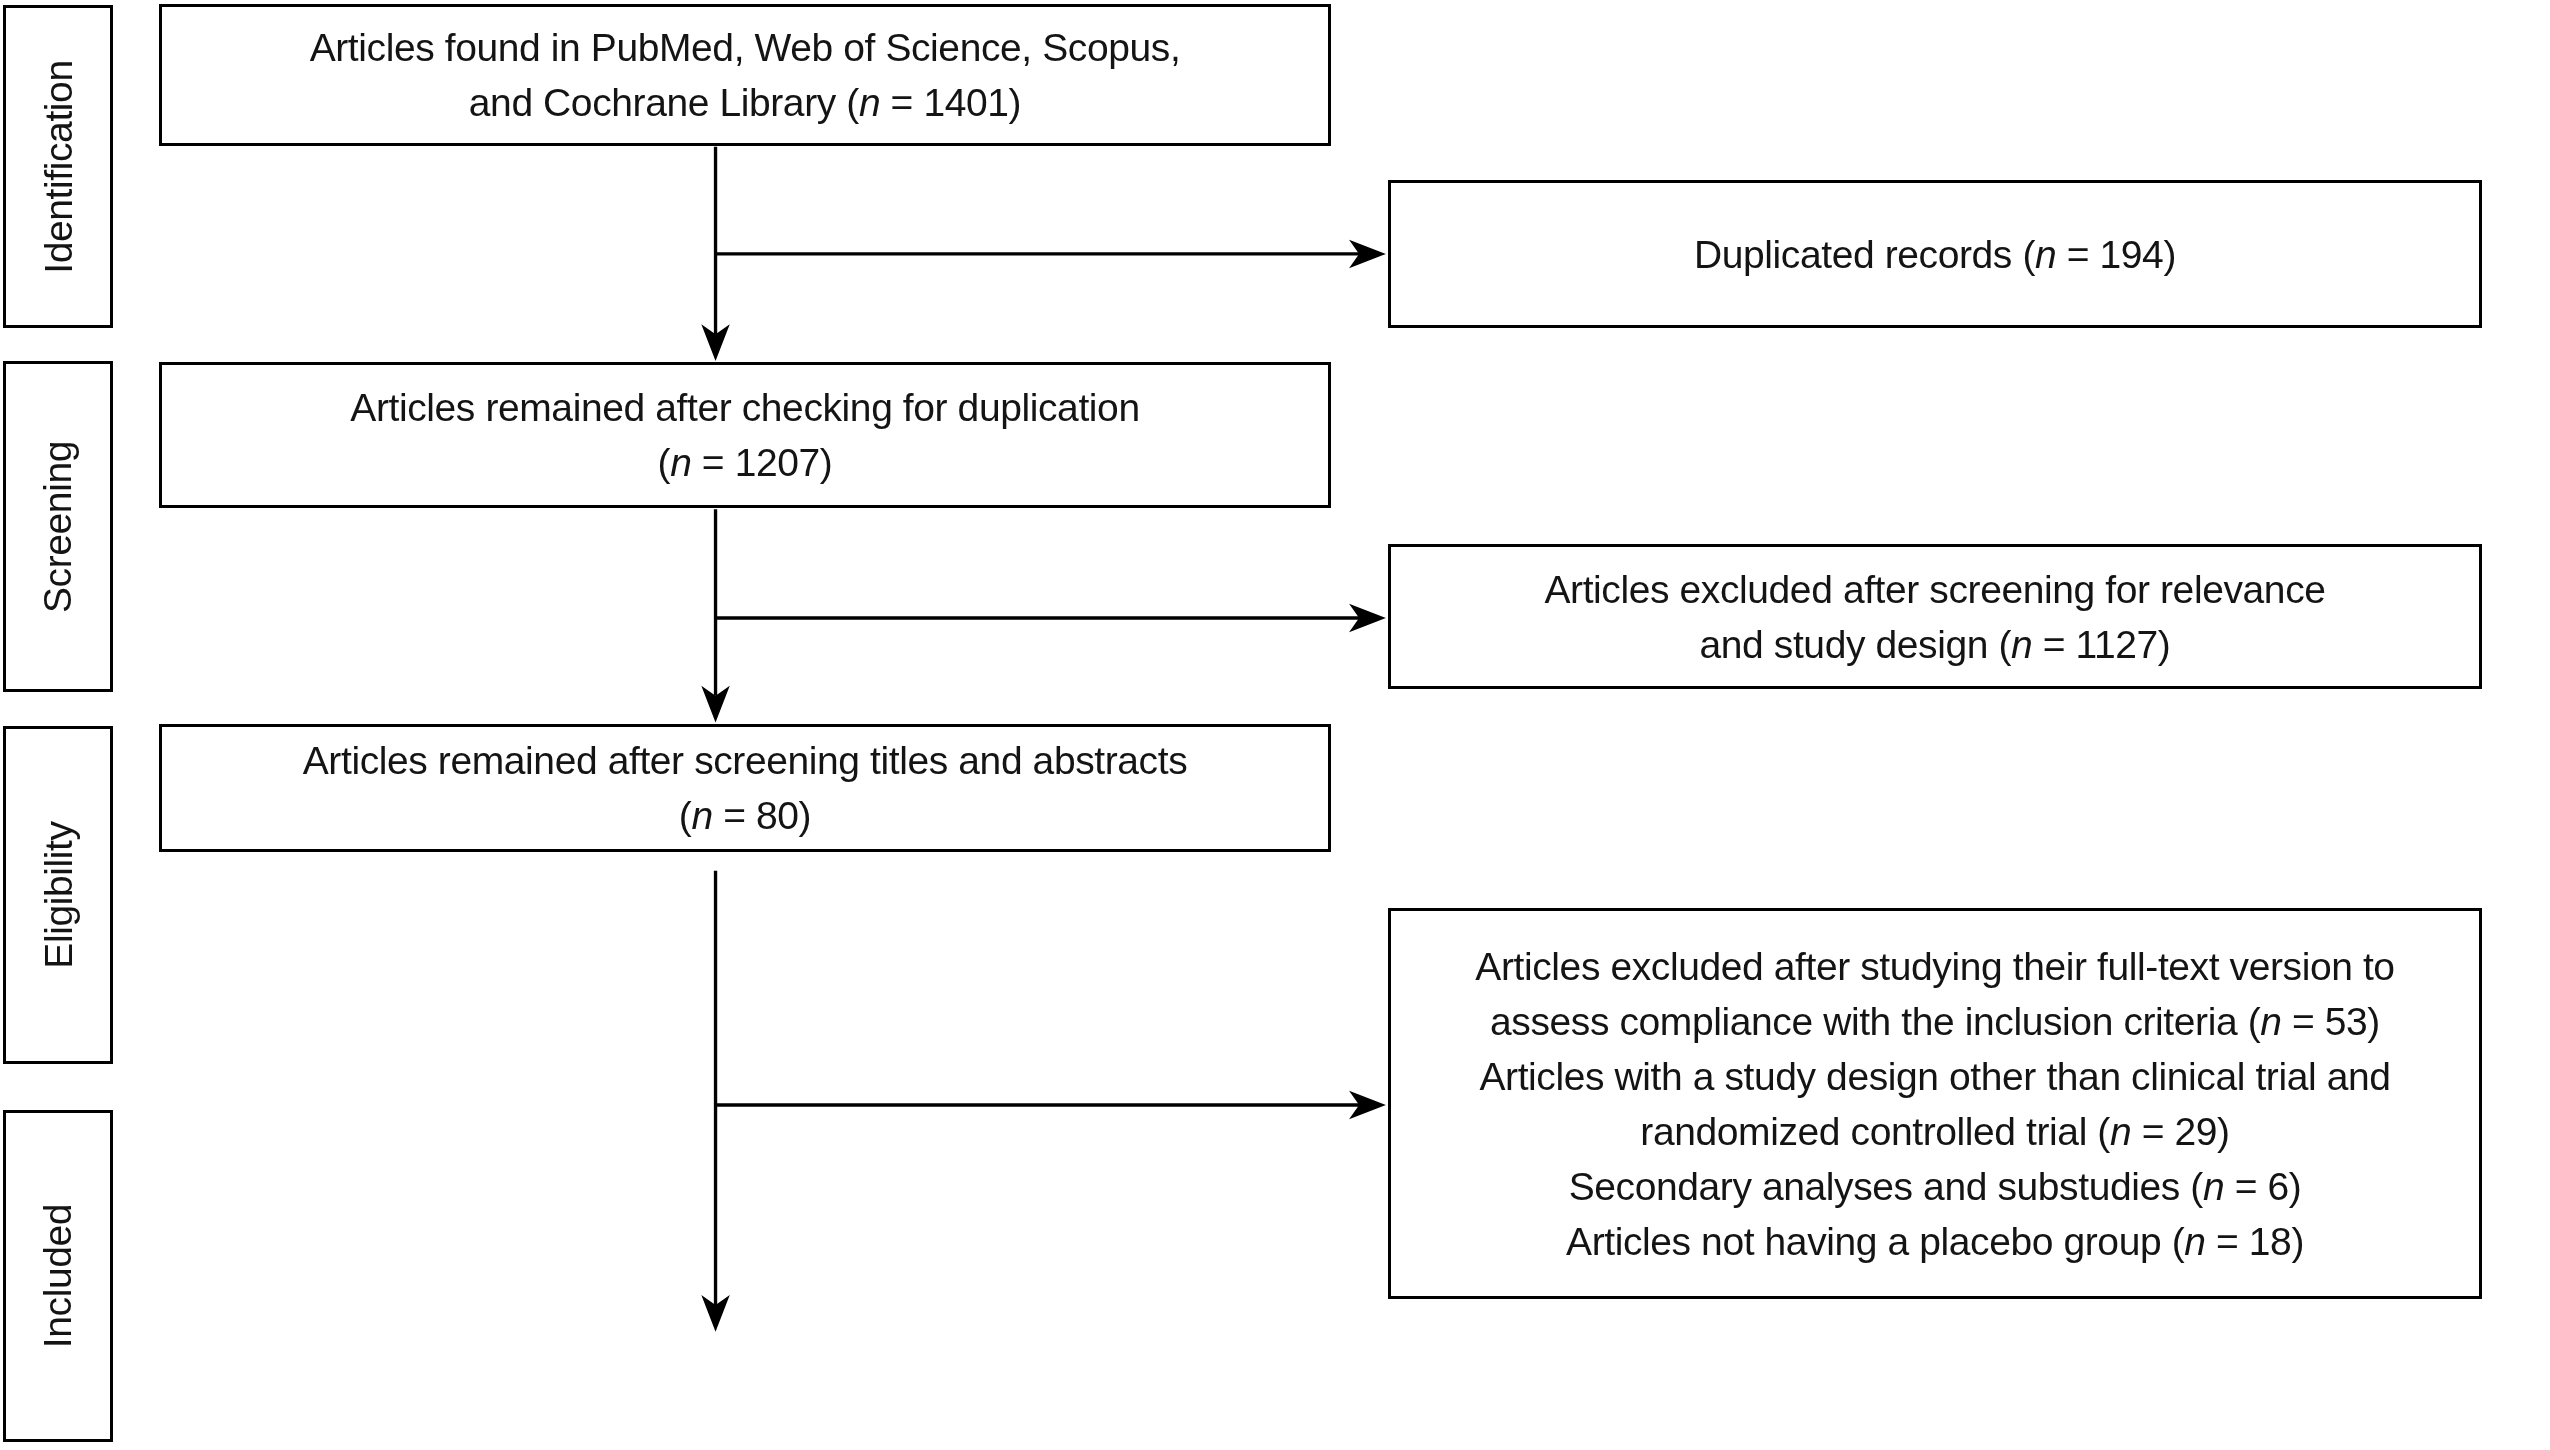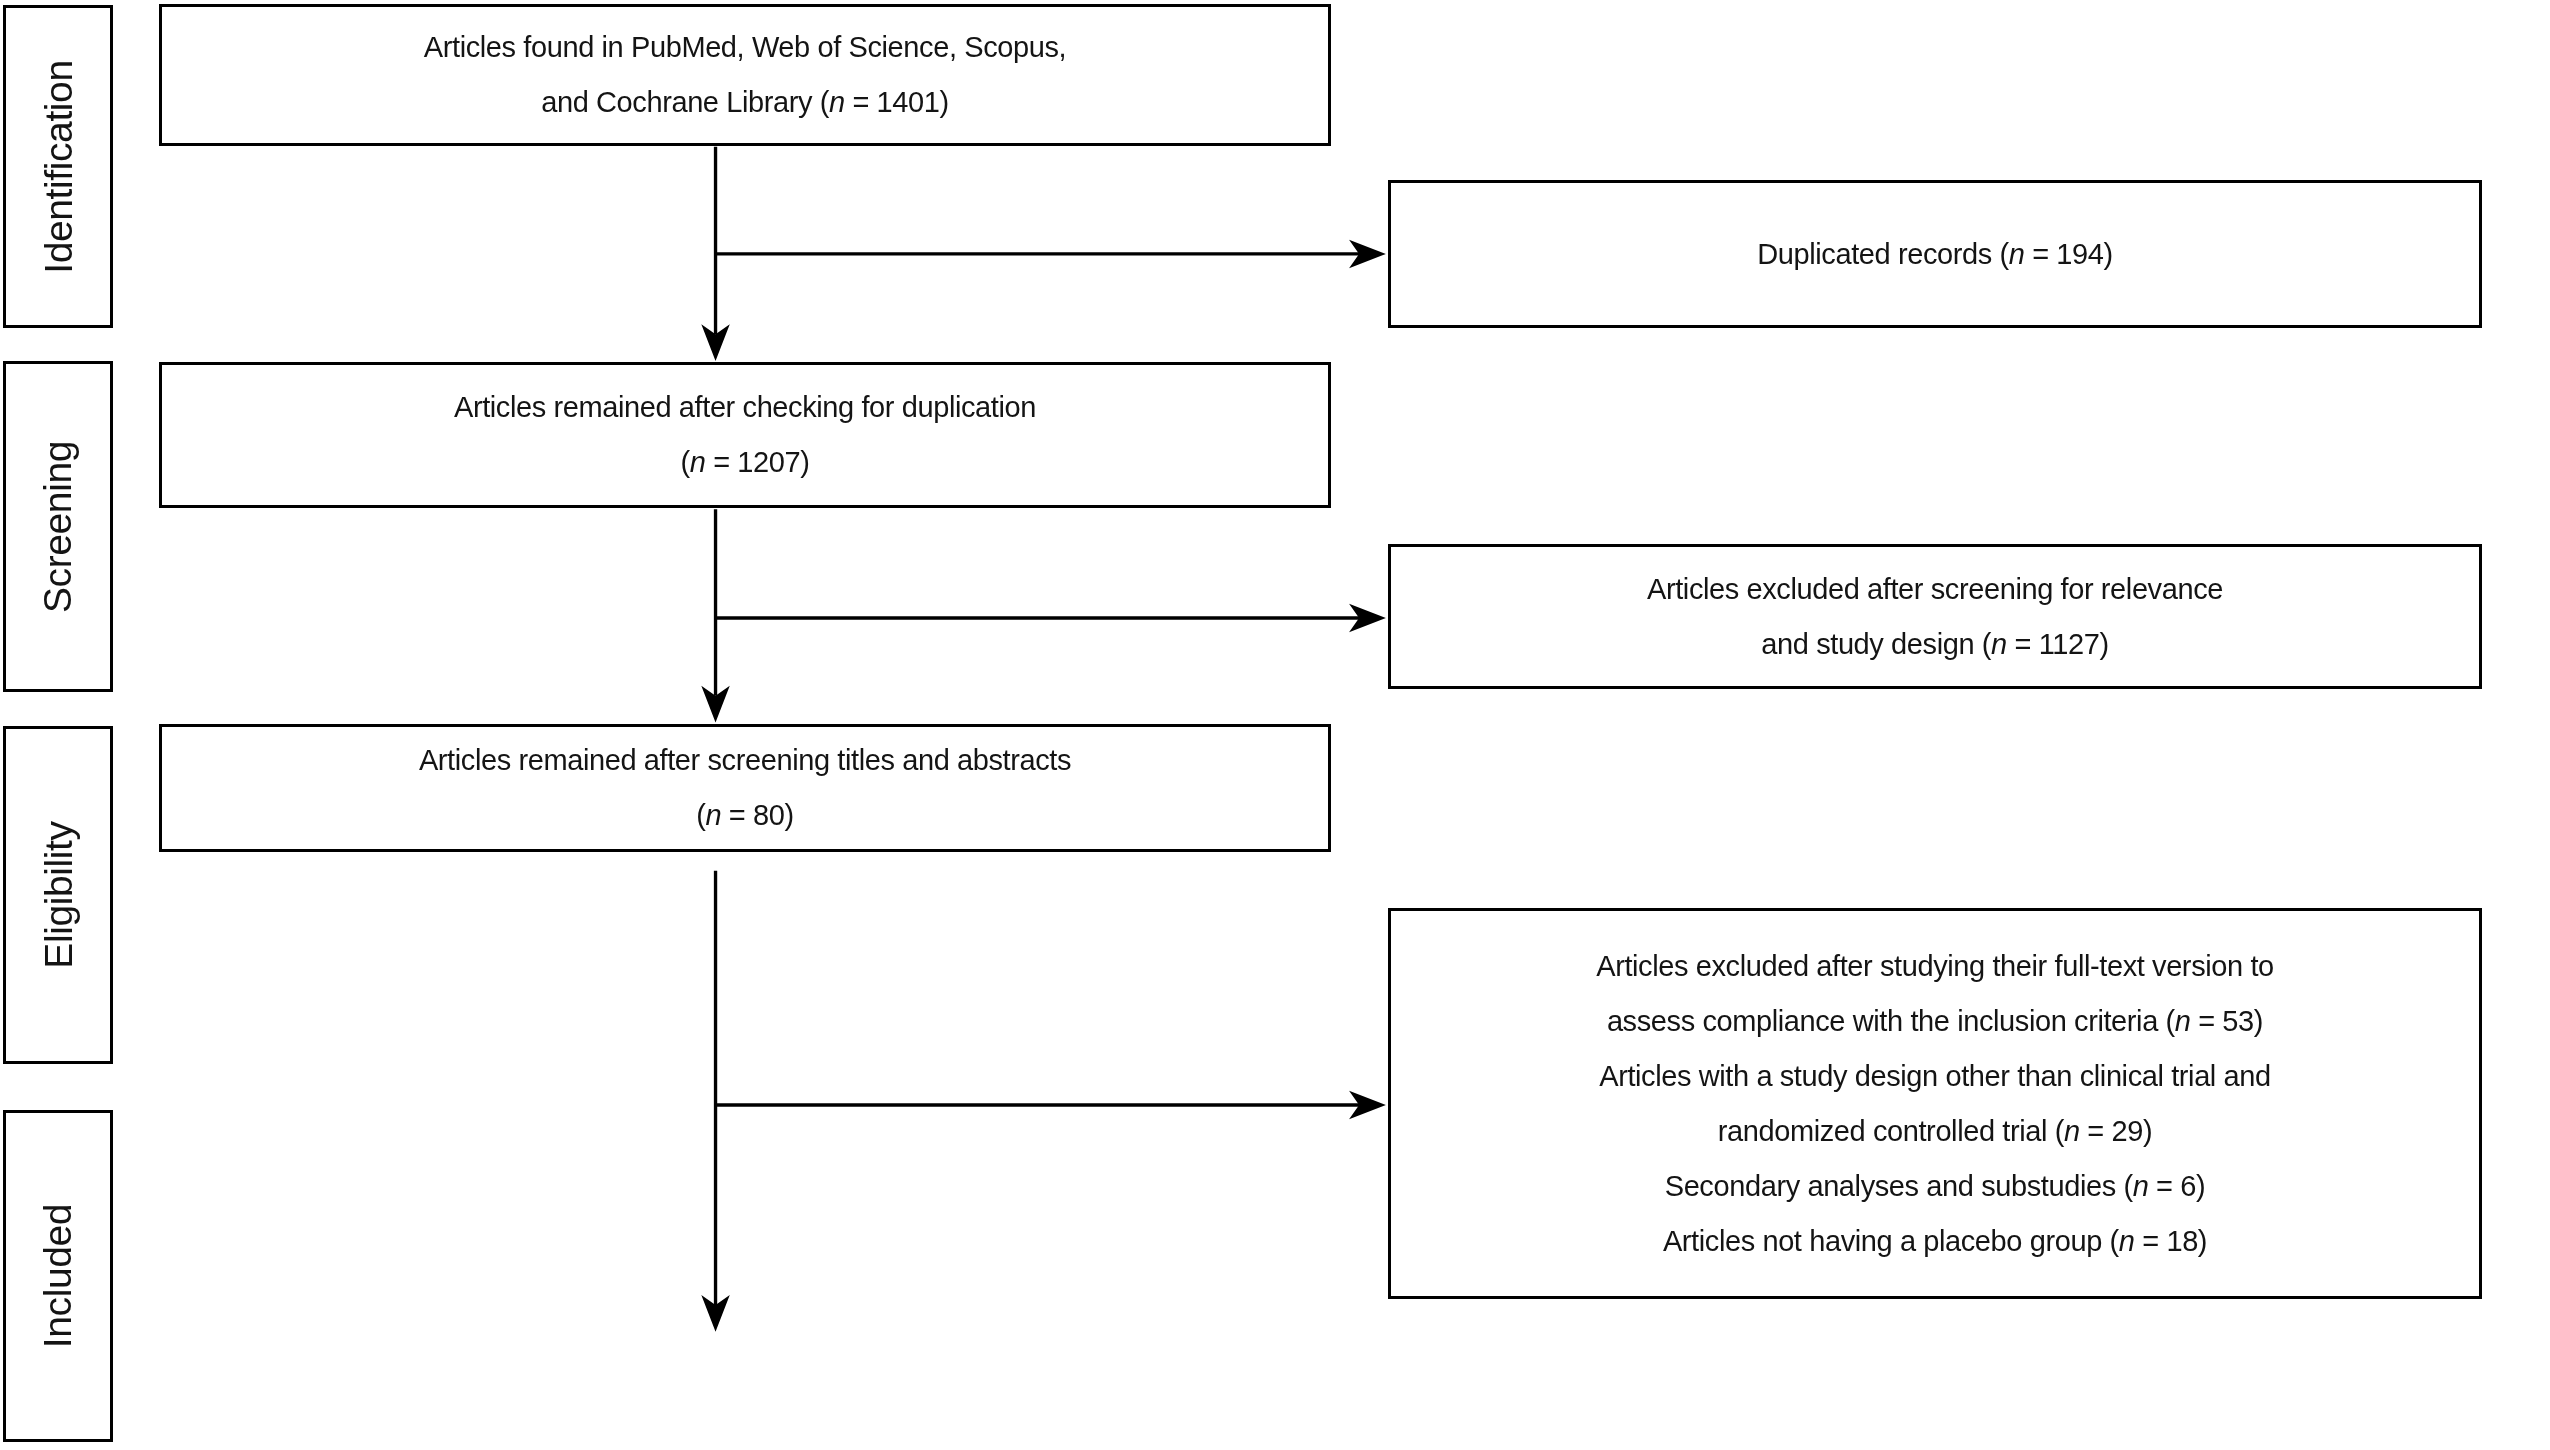--- a/index.html
+++ b/index.html
@@ -19,21 +19,21 @@
     position: absolute;
     background: #ffffff;
     border: 3.3px solid #000000;
     box-sizing: border-box;
     display: flex;
     align-items: center;
     justify-content: center;
     z-index: 2;
   }
   .box-text {
-    font-size: 29px;
+    font-size: 39px;
     font-weight: 300;
     line-height: 55px;
     text-align: center;
     letter-spacing: -0.4px;
     padding: 0 15px;
   }
   .box-text i { font-style: italic; }
   .stage-box {
     left: 3.3px;
     width: 110px;

